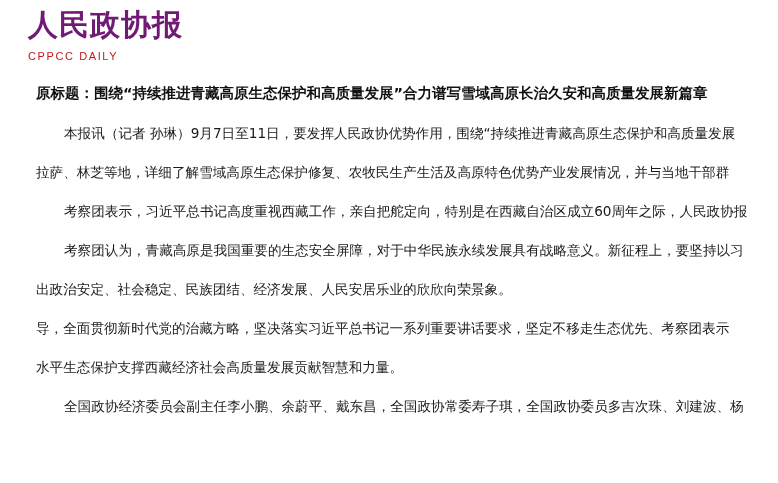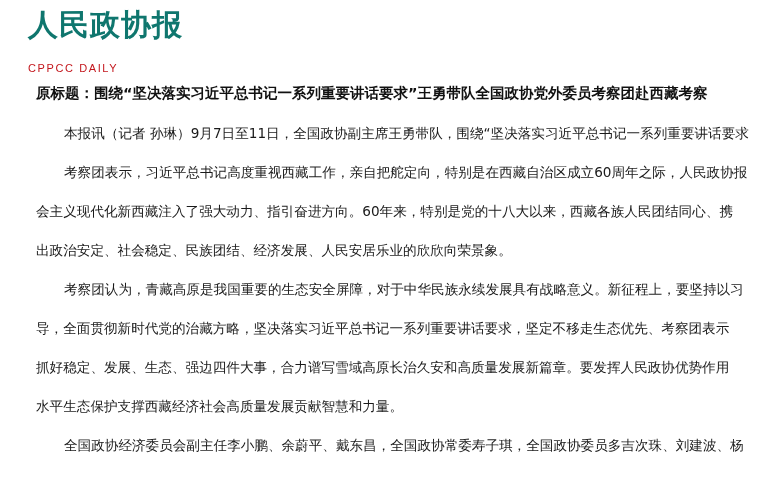--- a/index.html
+++ b/index.html
@@ -18,30 +18,30 @@
     position: absolute;
     left: 28px;
     top: 8px;
     width: 200px;
   }
   .masthead-cn {
     font-family: "DejaVu Serif", "Liberation Serif", serif;
     font-weight: bold;
     font-size: 30px;
     letter-spacing: 1px;
-    color: #0f766e;
+    color: #701a75;
     line-height: 34px;
     white-space: nowrap;
   }
   .masthead-en {
     font-family: "Liberation Sans", sans-serif;
     font-size: 11px;
     letter-spacing: 1.6px;
     color: #c3161c;
-    margin-top: 20px;
+    margin-top: 8px;
     white-space: nowrap;
   }
   .article {
     position: absolute;
     left: 36px;
     top: 82px;
     width: 742px;
   }
   .headline {
     font-family: "DejaVu Sans", "Liberation Sans", sans-serif;
@@ -71,26 +71,25 @@
 </style>
 </head>
 <body>
 
 <div class="masthead">
   <div class="masthead-cn">人民政协报</div>
   <div class="masthead-en">CPPCC DAILY</div>
 </div>
 
 <div class="article">
-  <div class="headline">原标题：围绕“坚决落实习近平总书记一系列重要讲话要求”王勇带队全国政协党外委员考察团赴西藏考察</div>
+  <div class="headline">原标题：围绕“持续推进青藏高原生态保护和高质量发展”合力谱写雪域高原长治久安和高质量发展新篇章</div>
   <div class="body-copy">
-    <p class="para">本报讯（记者 孙琳）9月7日至11日，全国政协副主席王勇带队，围绕“坚决落实习近平总书记一系列重要讲话要求</p>
+    <p class="para">本报讯（记者 孙琳）9月7日至11日，要发挥人民政协优势作用，围绕“持续推进青藏高原生态保护和高质量发展</p>
+    <p class="para" style="text-indent:0">拉萨、林芝等地，详细了解雪域高原生态保护修复、农牧民生产生活及高原特色优势产业发展情况，并与当地干部群</p>
     <p class="para">考察团表示，习近平总书记高度重视西藏工作，亲自把舵定向，特别是在西藏自治区成立60周年之际，人民政协报</p>
-    <p class="para" style="text-indent:0">会主义现代化新西藏注入了强大动力、指引奋进方向。60年来，特别是党的十八大以来，西藏各族人民团结同心、携</p>
+    <p class="para">考察团认为，青藏高原是我国重要的生态安全屏障，对于中华民族永续发展具有战略意义。新征程上，要坚持以习</p>
     <p class="para" style="text-indent:0">出政治安定、社会稳定、民族团结、经济发展、人民安居乐业的欣欣向荣景象。</p>
-    <p class="para">考察团认为，青藏高原是我国重要的生态安全屏障，对于中华民族永续发展具有战略意义。新征程上，要坚持以习</p>
     <p class="para" style="text-indent:0">导，全面贯彻新时代党的治藏方略，坚决落实习近平总书记一系列重要讲话要求，坚定不移走生态优先、考察团表示</p>
-    <p class="para" style="text-indent:0">抓好稳定、发展、生态、强边四件大事，合力谱写雪域高原长治久安和高质量发展新篇章。要发挥人民政协优势作用</p>
     <p class="para" style="text-indent:0">水平生态保护支撑西藏经济社会高质量发展贡献智慧和力量。</p>
     <p class="para">全国政协经济委员会副主任李小鹏、余蔚平、戴东昌，全国政协常委寿子琪，全国政协委员多吉次珠、刘建波、杨</p>
 
   </div>
 </div>
 
 </body></html>

